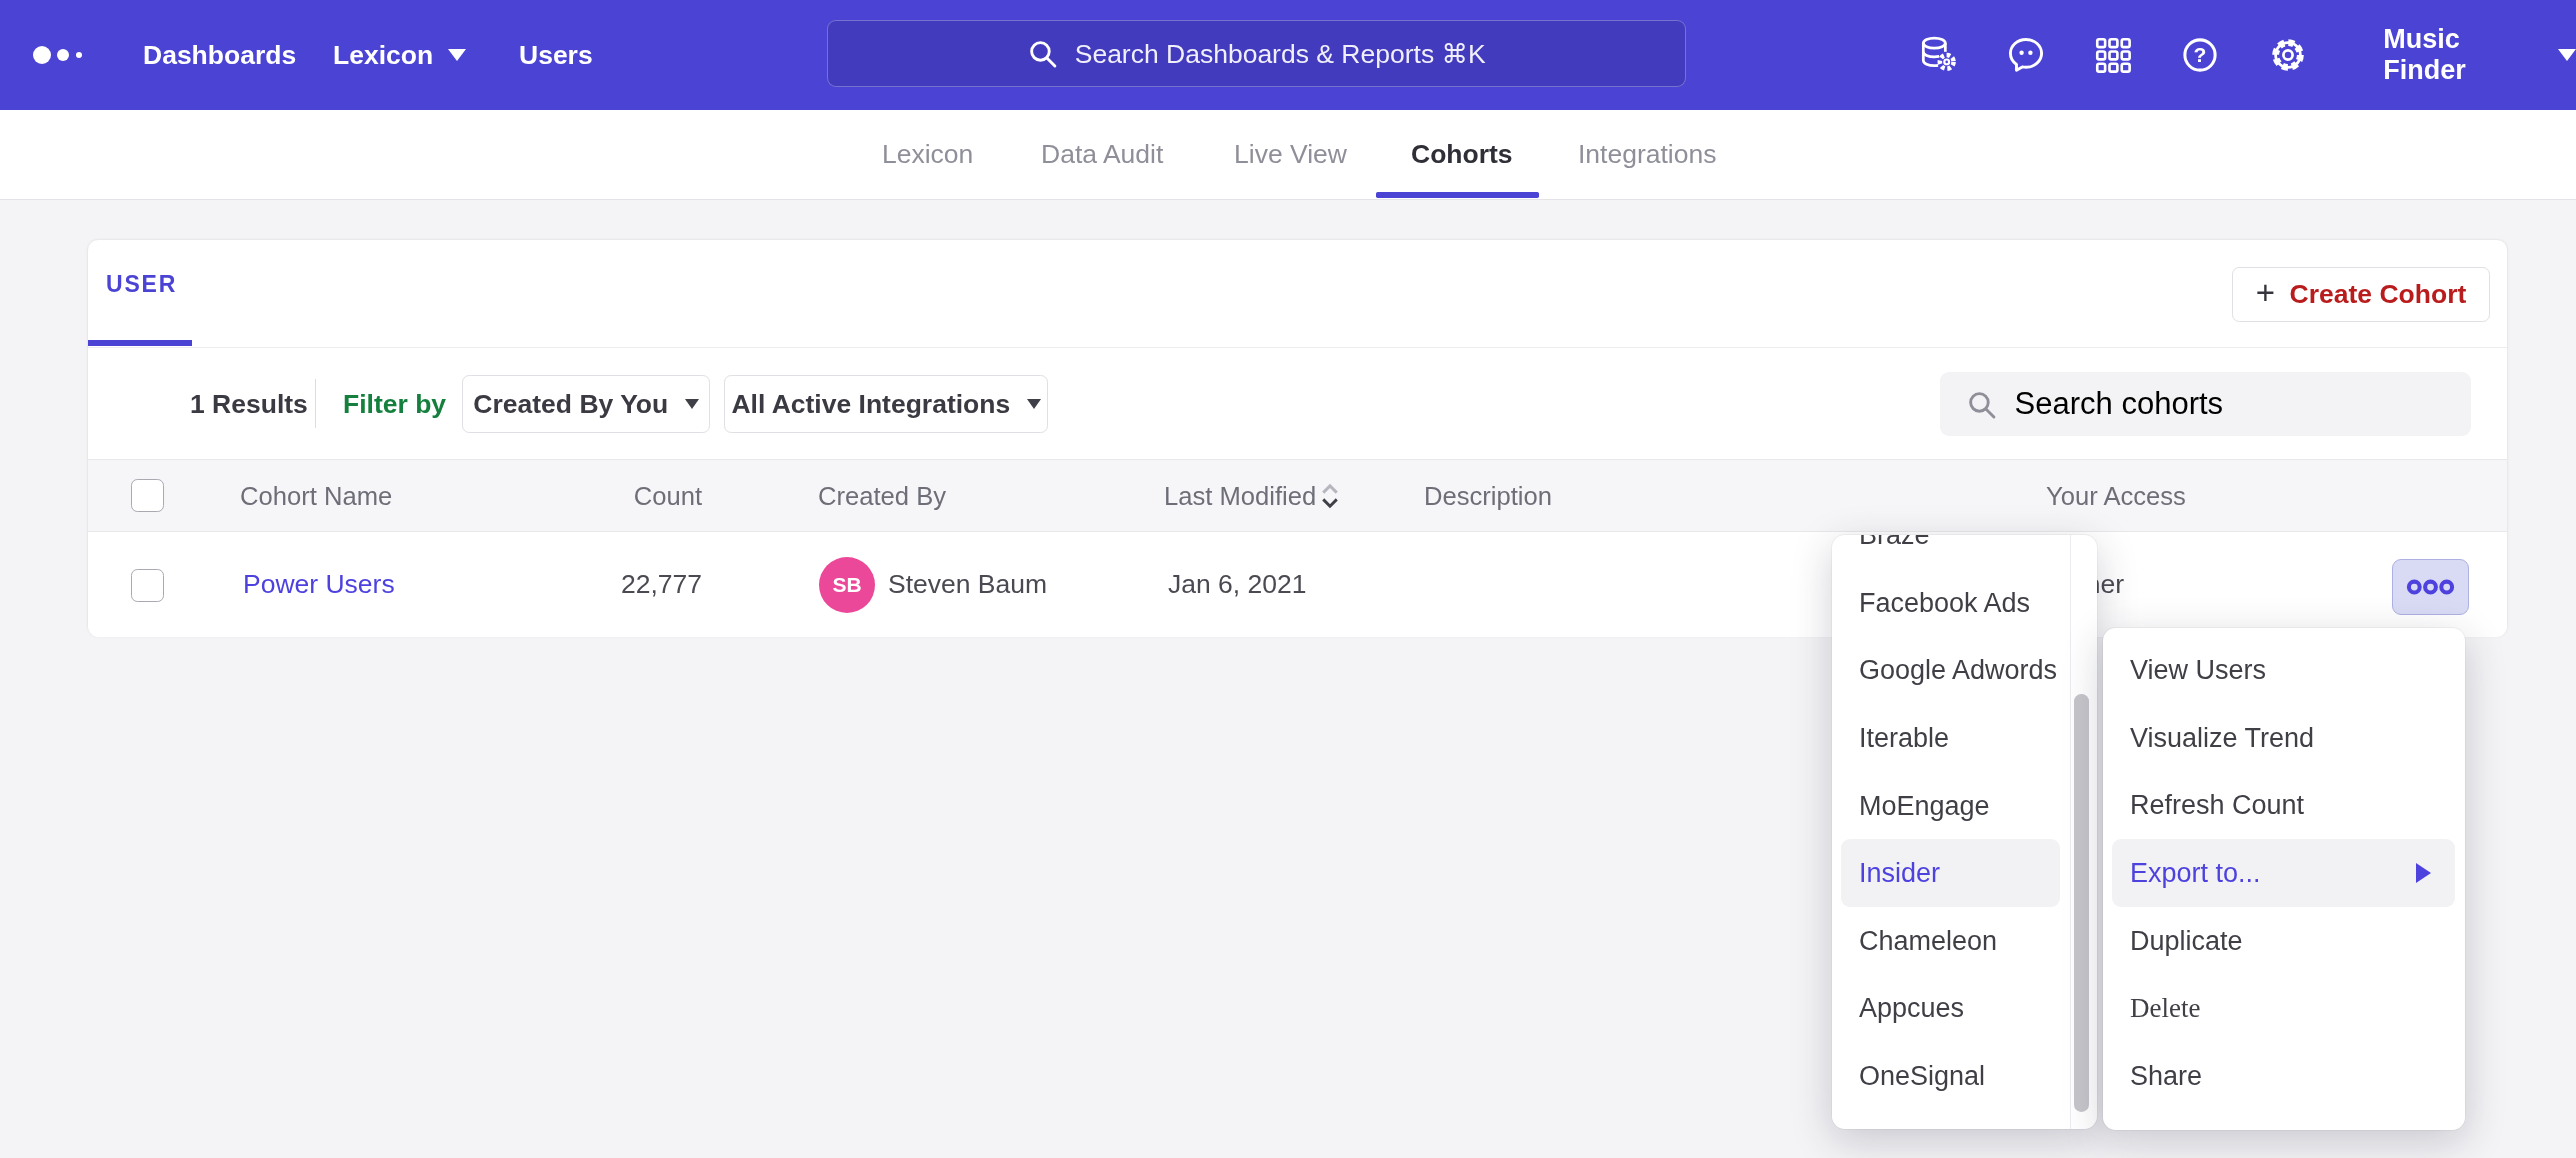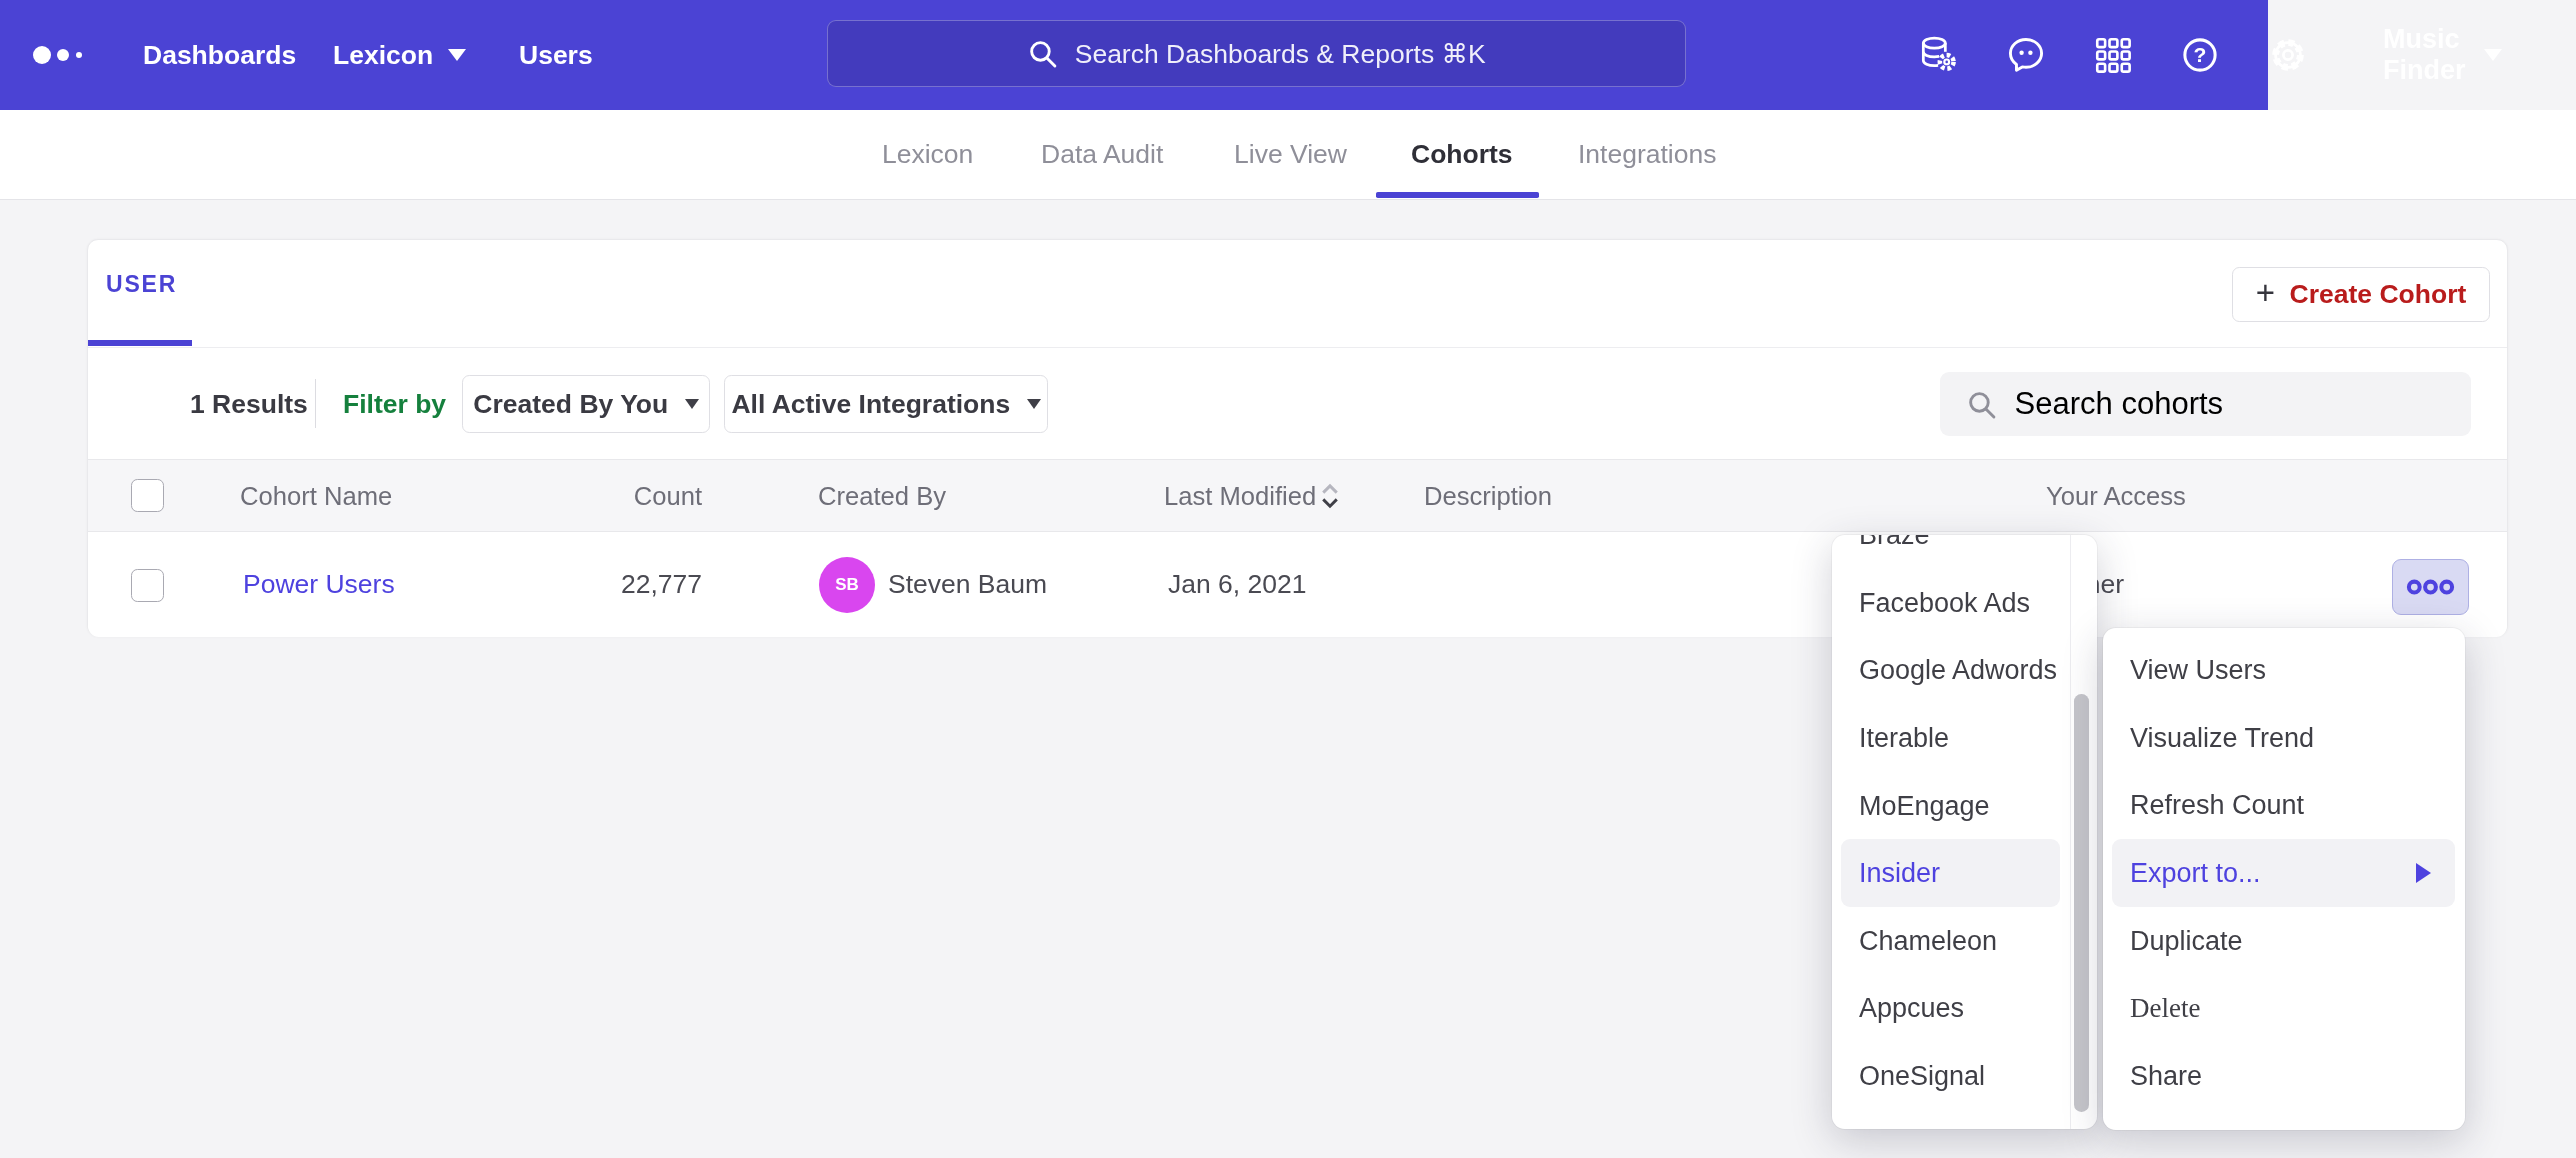--- a/index.html
+++ b/index.html
@@ -4,21 +4,21 @@
 <style>
   * { margin:0; padding:0; box-sizing:border-box; }
   html,body { background:#e9e9ec; }
   .screen {
     position:relative; width:2576px; height:1158px; overflow:hidden;
     background:#f4f4f6;
     font-family:"Liberation Sans","DejaVu Sans",sans-serif;
     color:#3f3f47;
   }
   
-  .navbar { position:absolute; left:0; top:0; width:2268px; height:110px; background:#4b43d4; }
+  .navbar { position:absolute; left:0; top:0; width:2576px; height:110px; background:#4b43d4; }
   .logo { position:absolute; left:33px; top:0; height:110px; display:flex; align-items:center; gap:6.4px; cursor:pointer; }
   .logo .d1 { width:18px; height:18px; border-radius:50%; background:#fff; }
   .logo .d2 { width:12px; height:12px; border-radius:50%; background:#fff; }
   .logo .d3 { width:6.4px;  height:6.4px;  border-radius:50%; background:#fff; }
   .nav-item { position:absolute; top:0; height:110px; display:flex; align-items:center; gap:14.6px;
               color:#fff; font-size:26.5px; font-weight:600; cursor:pointer; }
   .caret-down-white { width:0; height:0; border-left:9px solid transparent; border-right:9px solid transparent; border-top:12px solid #fff; }
   .caret-down-dark  { width:0; height:0; border-left:7.3px solid transparent;  border-right:7.3px solid transparent;  border-top:10px solid #3f3f47; }
   .nav-search { position:absolute; left:827px; top:20px; width:859px; height:67px; border-radius:9px;
                 background:#433bbd; border:0.9px solid rgba(255,255,255,0.28);
@@ -60,22 +60,22 @@
   
   .thead { position:absolute; left:0; top:219px; width:100%; height:73px; background:#f6f6f8;
            border-top:0.9px solid #e8e8eb; border-bottom:0.9px solid #e8e8eb; }
   .th { position:absolute; top:0; height:73px; display:flex; align-items:center; font-size:25.6px; color:#6e6e78; }
   .checkbox { position:absolute; width:33px; height:33px; background:#fff; border:1.8px solid #a9a9b2; border-radius:6.4px; cursor:pointer; }
   .trow { position:absolute; left:0; top:292px; width:100%; height:105px; background:#fff; border-radius:0 0 11px 11px; }
   .td { position:absolute; top:0; height:105px; display:flex; align-items:center; font-size:26.5px; color:#4a4a52; }
   .cohort-link { color:#4e42df; cursor:pointer; }
   .count-col { justify-content:flex-end; }
   .avatar { position:absolute; left:731px; top:317px; width:56px; height:56px; border-radius:50%;
-            background:#d946ef; display:flex; align-items:center; justify-content:center;
-            color:#fff; font-size:17px; font-weight:700; }
+            background:#ec4899; display:flex; align-items:center; justify-content:center;
+            color:#fff; font-size:21px; font-weight:700; }
   .dots-btn { position:absolute; left:2304px; top:319px; width:77px; height:56px; background:#d9daf3;
               border:1.8px solid #aeb0e4; border-radius:9px; display:flex; align-items:center; justify-content:center; cursor:pointer; }
   
   .panel { position:absolute; background:#fff; border-radius:12.8px;
            box-shadow:0 11px 40px rgba(40,40,70,0.22), 0 0 0 0.9px rgba(0,0,0,0.04); }
   .submenu { left:1832px; top:535px; width:265px; height:594px; overflow:hidden; z-index:30; }
   .sm-scroll-divider { position:absolute; left:238px; top:0; bottom:0; width:0.9px; background:#ececf0; }
   .sm-thumb { position:absolute; left:242px; top:159px; width:14.6px; height:418px; border-radius:7.3px; background:#c5c5ca; cursor:pointer; }
   .sm-item { position:absolute; left:9px; width:219px; height:68px; display:flex; align-items:center;
              padding-left:18px; font-size:27px; color:#3f3f46; border-radius:9px; cursor:pointer; }

